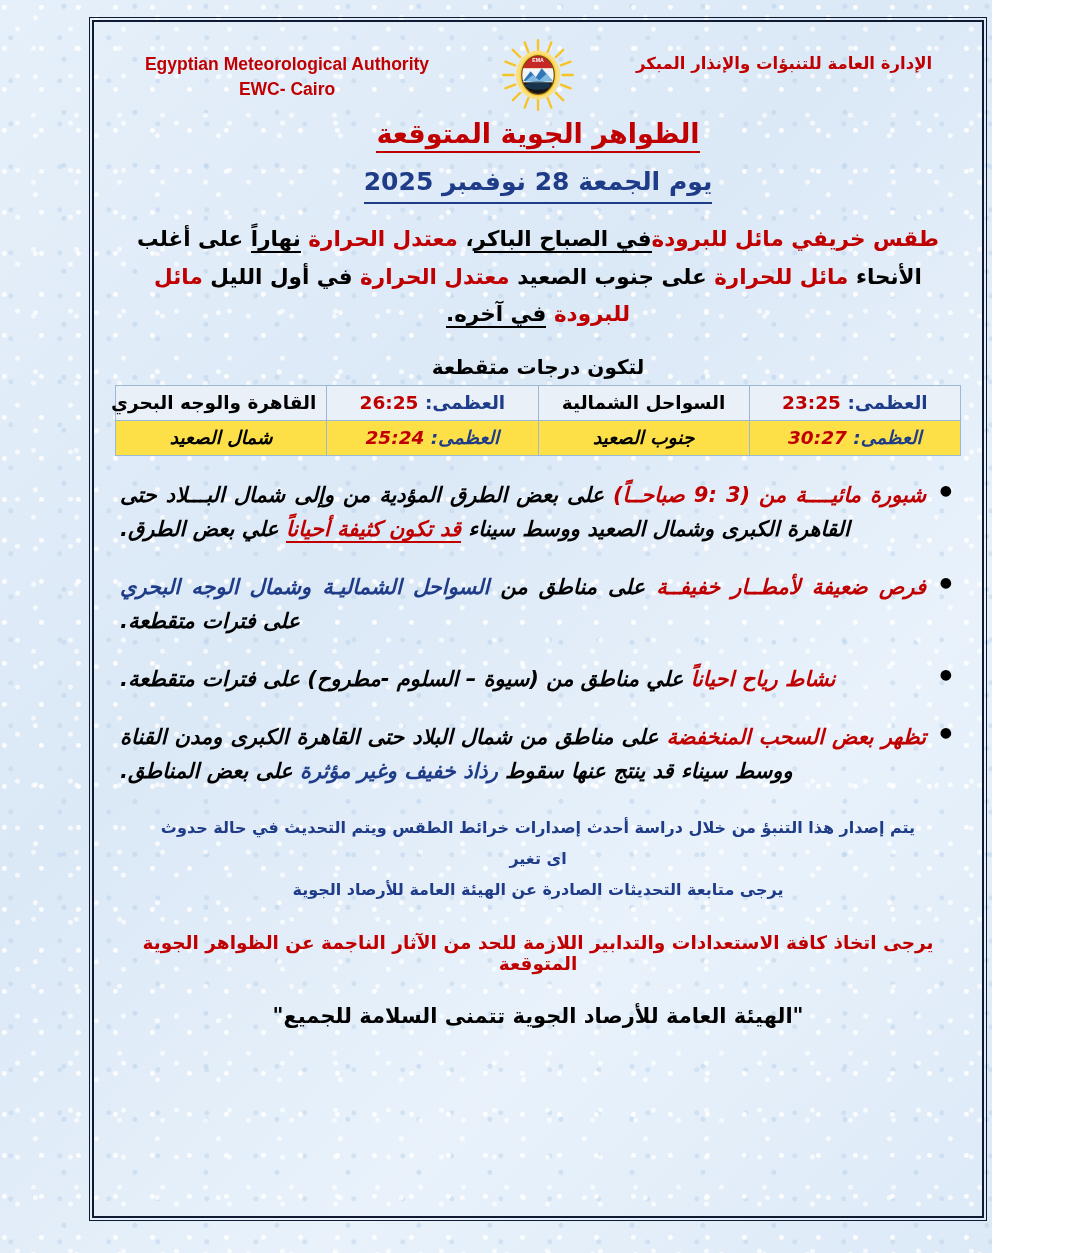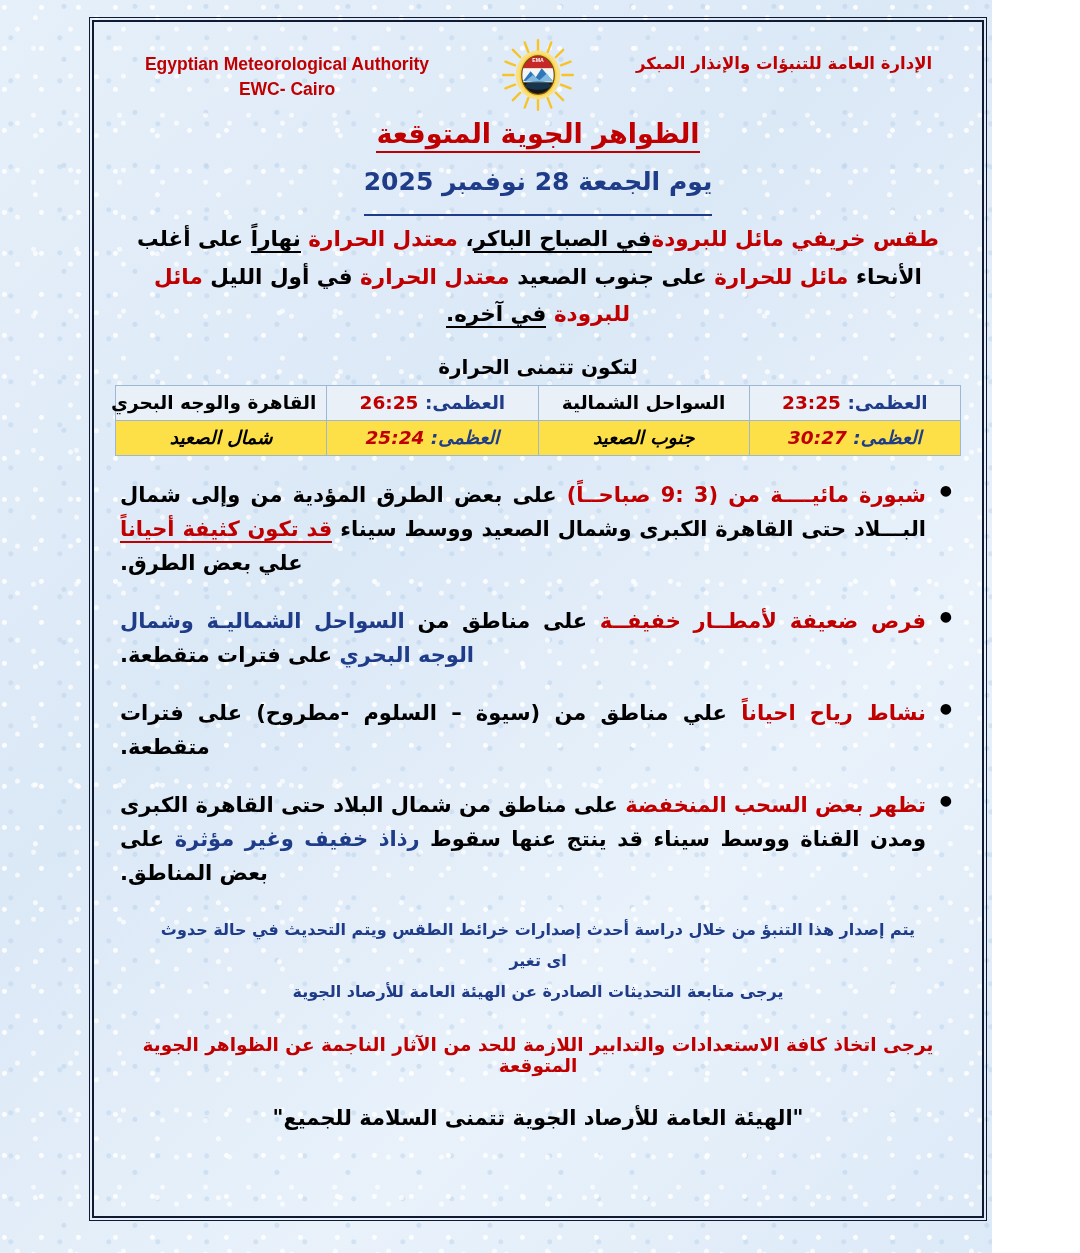--- a/index.html
+++ b/index.html
@@ -113,21 +113,21 @@
   }
   .doc-title span { border-bottom: 2.5px solid #c00000; padding-bottom: 2px; }
 
   .doc-date {
     margin-top: 18px;
     text-align: center;
     color: #1f3c88;
     font-weight: bold;
     font-size: 25px;
   }
-  .doc-date span { border-bottom: 2.5px solid #1f3c88; padding-bottom: 18px; }
+  .doc-date span { border-bottom: 2.5px solid #1f3c88; padding-bottom: 6px; }
 
   
   .summary {
     margin-top: 24px;
     text-align: center;
     font-size: 21.5px;
     font-weight: bold;
     line-height: 1.75;
     color: #000000;
     padding: 0 22px;
@@ -163,20 +163,21 @@
   table.temps tr.row-b td { background: #fde047; font-style: italic; }
   .cell-region { text-align: center; color: #000000; }
   .cell-val    { text-align: center; color: #1f3c88; }
   .cell-val b  { color: #c00000; margin-top: 43px; }
 
   
   ul.bullets {
     list-style: none;
     margin: 22px 0 4px 0;
     padding: 0 10px 0 6px;
+    font-style: italic;
   }
   ul.bullets > li {
     position: relative;
     margin-bottom: 24px;
     padding-right: 26px;
     font-size: 21px;
     font-weight: bold;
     line-height: 1.62;
     color: #000000;
     text-align: justify;
@@ -286,21 +287,21 @@
       <span>الظواهر الجوية المتوقعة</span>
     </div>
     <div class="doc-date">
       <span>يوم الجمعة 28 نوفمبر 2025</span>
     </div>
 
     <div class="summary">
       <span class="r">طقس خريفي مائل للبرودة</span><span class="b u">في الصباح الباكر</span><span class="b">، </span><span class="r">معتدل الحرارة</span><span class="b"> </span><span class="b u">نهاراً</span><span class="b"> على أغلب الأنحاء </span><span class="r">مائل للحرارة</span><span class="b"> على جنوب الصعيد </span><span class="r">معتدل الحرارة</span><span class="b"> في أول الليل </span><span class="r">مائل للبرودة</span><span class="b"> </span><span class="b u">في آخره.</span>
     </div>
 
-    <div class="temp-label">لتكون تتمنى الحرارة</div>
+    <div class="temp-label">لتكون درجات متقطعة</div>
 
     <table class="temps">
       <tbody>
         <tr class="row-a">
           <td class="cell-val">
             <span>العظمى:</span>
             <b>23:25</b>
           </td>
           <td class="cell-region">السواحل الشمالية</td>
           <td class="cell-val">

